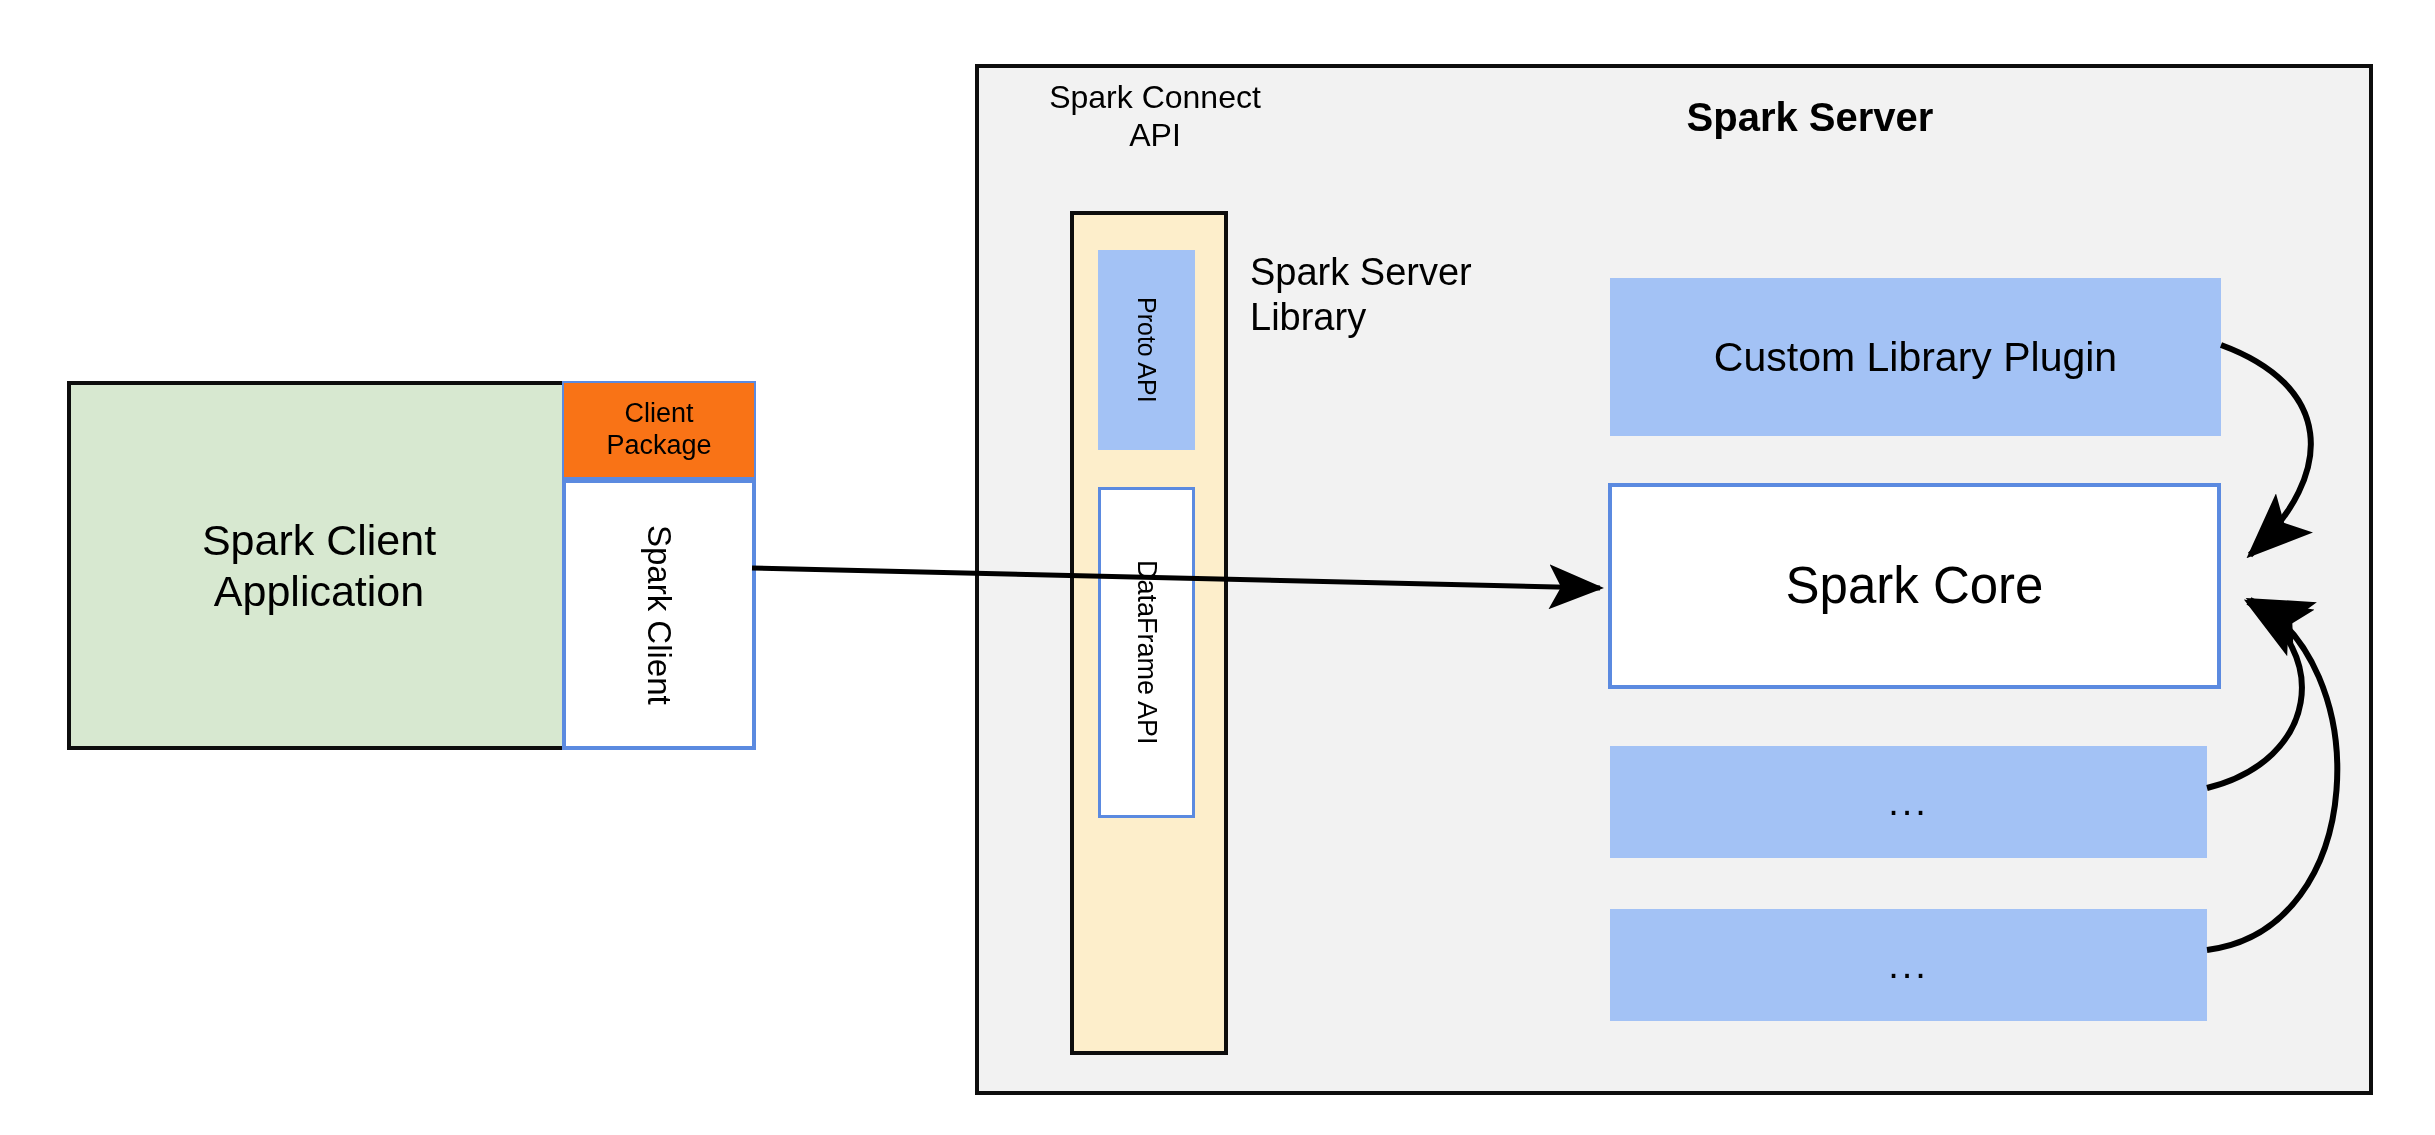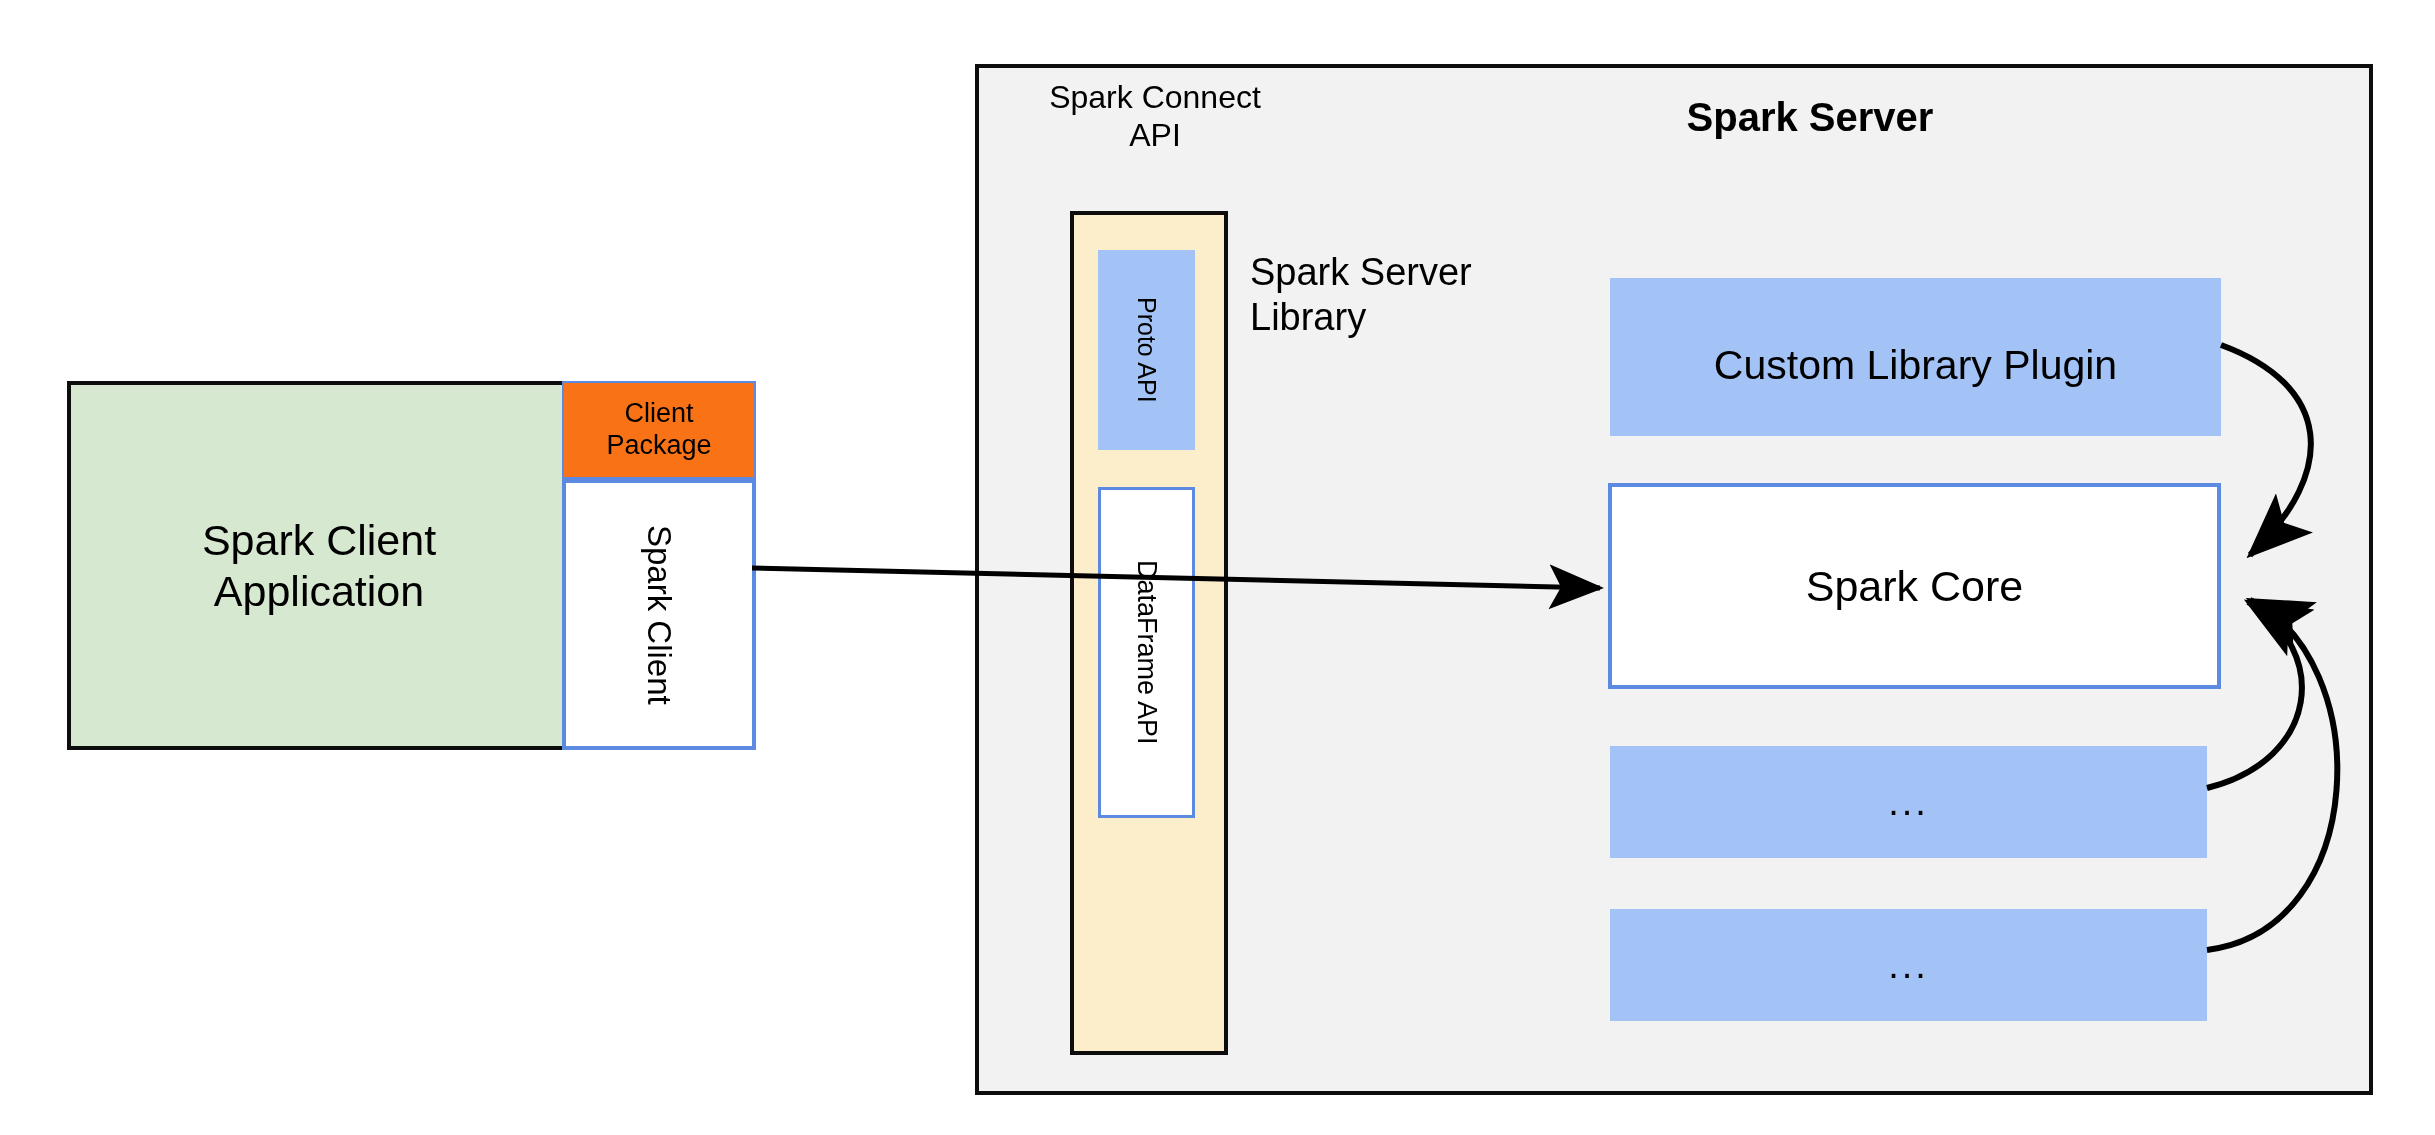--- a/index.html
+++ b/index.html
@@ -154,21 +154,21 @@
   #custom-plugin-label { font-size: 41px; }
 
   #spark-core-box {
     left: 1608px;
     top: 483px;
     width: 613px;
     height: 206px;
     background: #ffffff;
     border: 4px solid #5b8ae0;
   }
-  #spark-core-label { font-size: 43px; border-radius: 11px; }
+  #spark-core-label { font-size: 51px; border-radius: 11px; }
 
   #dots-box-1 {
     left: 1610px;
     top: 746px;
     width: 597px;
     height: 112px;
     background: #a3c2f5;
   }
   #dots-box-2 {
     left: 1610px;
@@ -224,21 +224,21 @@
   <div class="box" id="dataframe-api-box">
     <span class="vtext" id="dataframe-api-label">DataFrame API</span>
   </div>
 
   <div class="lbl" id="server-library-label">Spark Server
 Library</div>
 
   <div class="lbl" id="server-title">Spark Server</div>
 
   <div class="box" id="custom-plugin-box">
-    <span class="lbl" id="custom-plugin-label" style="left:0;top:8px;width:100%;height:100%;">Custom Library Plugin</span>
+    <span class="lbl" id="custom-plugin-label" style="left:0;top:0;width:100%;height:100%;">Custom Library Plugin</span>
   </div>
 
   <div class="box" id="spark-core-box">
     <span class="lbl" id="spark-core-label" style="left:0;top:0;width:100%;height:100%;">Spark Core</span>
   </div>
 
   <div class="box" id="dots-box-1">
     <span class="lbl dots-label" style="left:0;top:0;width:100%;height:100%;">...</span>
   </div>
 

